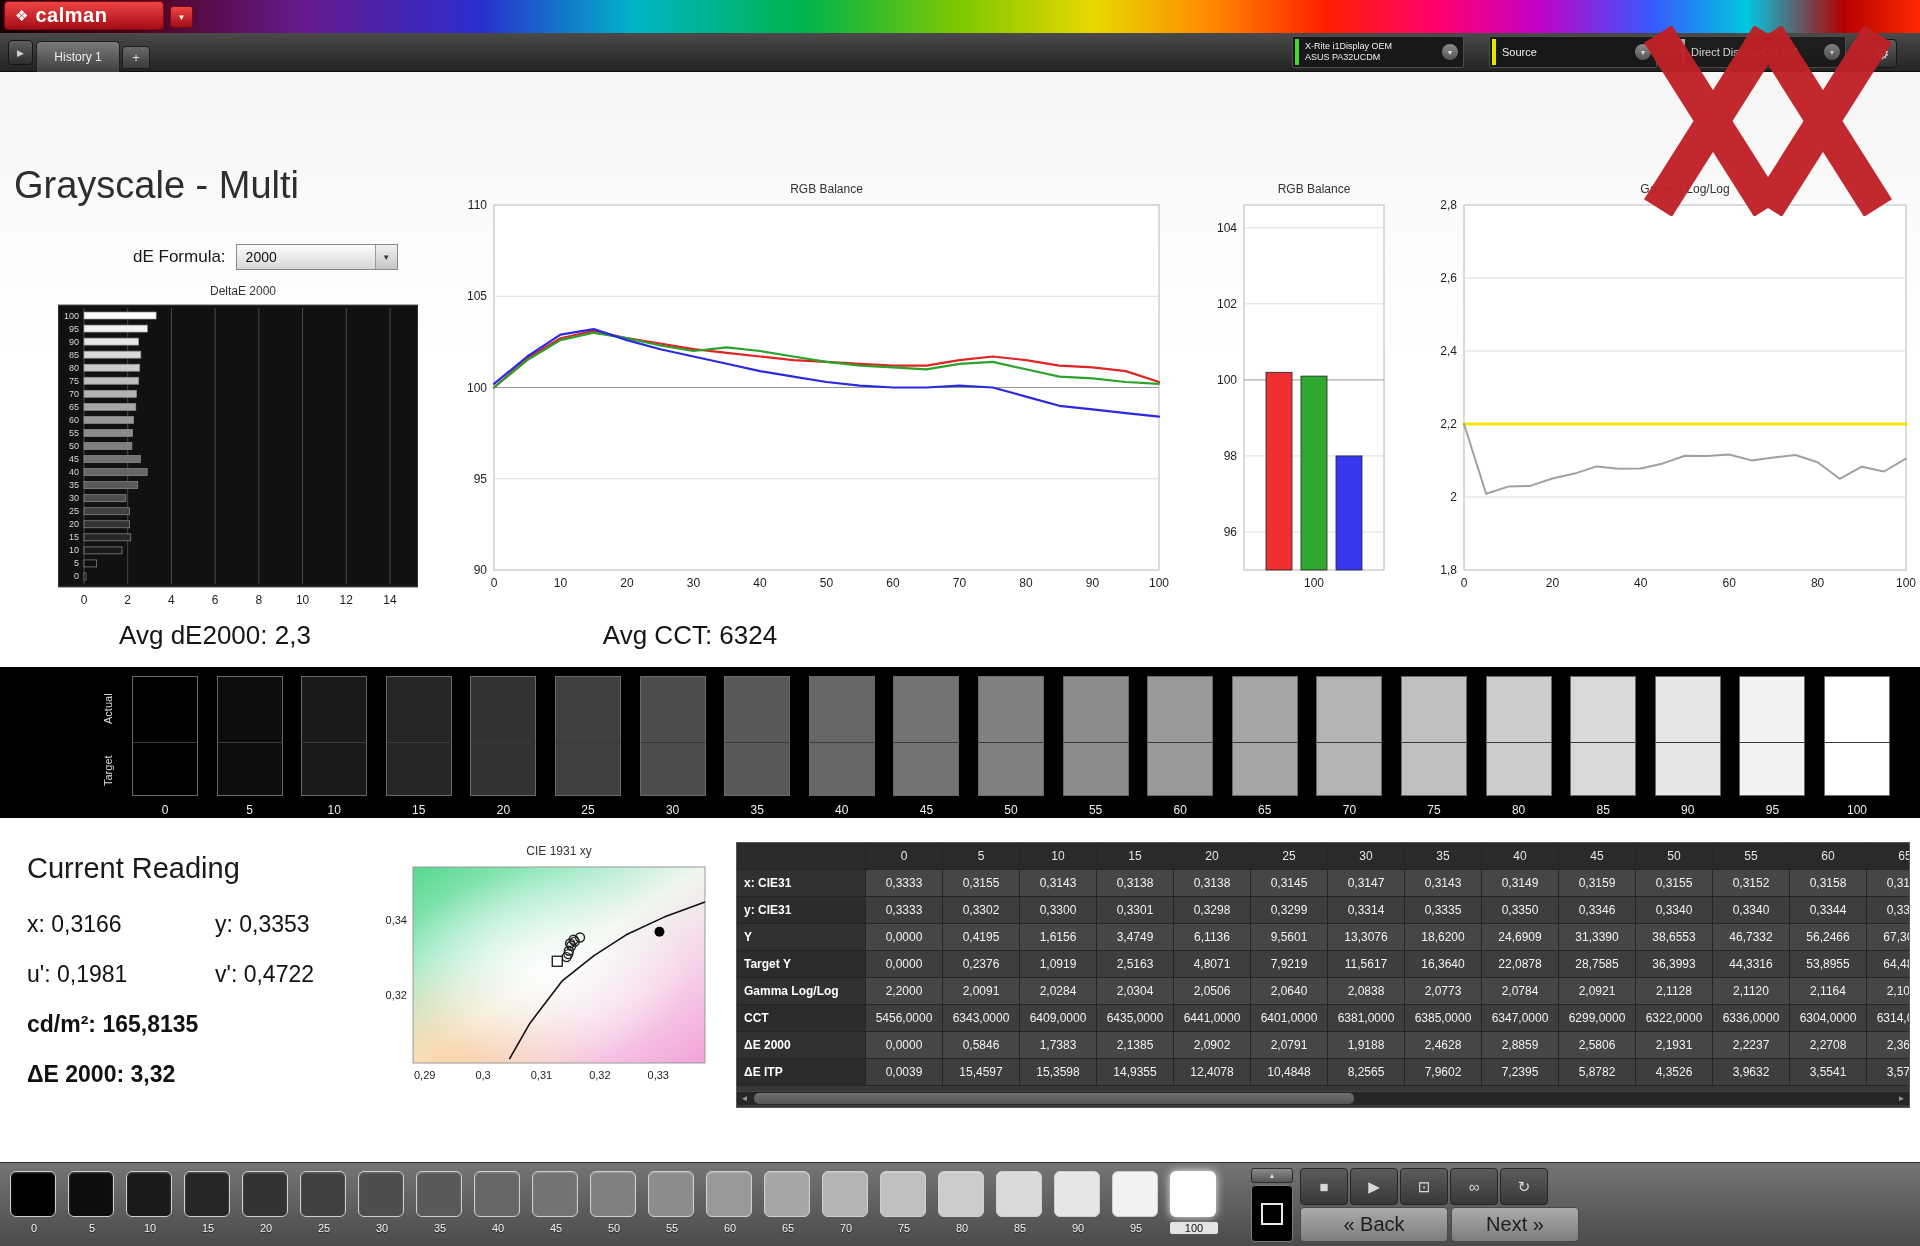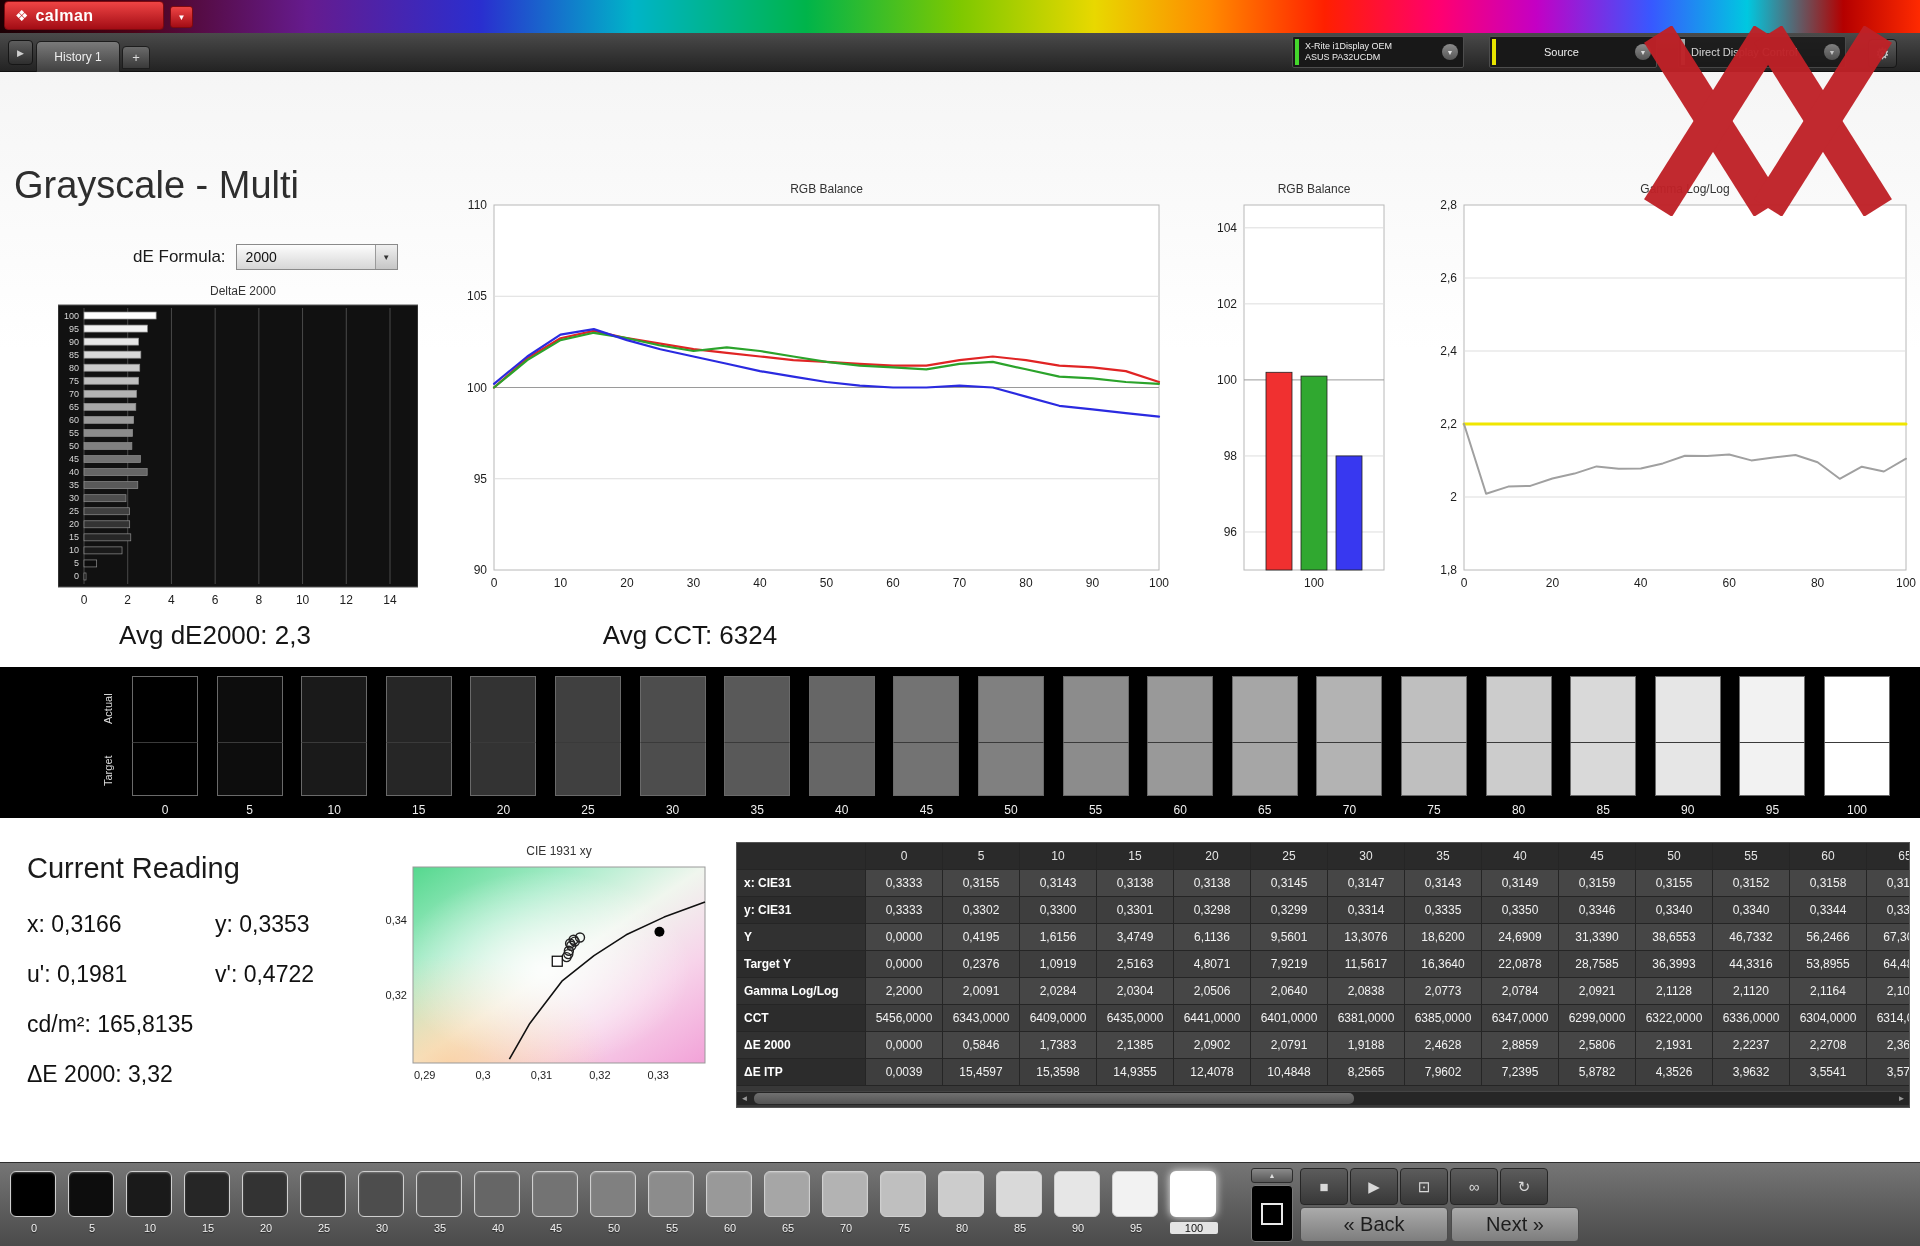--- a/index.html
+++ b/index.html
@@ -12,40 +12,40 @@
   .ct-xlab-s{font-size:11px;fill:#1d1d1d;}
   .ct-ylab-s{font-size:11px;fill:#1d1d1d;}
   .ct-ylab-dark{font-size:9px;fill:#d8d8d8;}
 
   
   .topbar{position:absolute;left:0;top:0;width:1920px;height:33px;
     background:linear-gradient(to right,#1c0004 0%,#4c0318 7%,#661b8e 16%,#2a2ecf 25%,#00b4c8 33%,#00b44a 42%,#7ec800 50%,#e8d800 57%,#ff8a00 63%,#ff2000 69%,#ff0070 75%,#c400c4 80%,#3858ff 86%,#00c8e0 91%,#b40000 96%,#ff2a00 100%);}
   .logo{position:absolute;left:4px;top:1px;width:160px;height:29px;background:linear-gradient(#ef4444,#a30d15);
     border:1px solid #7d0a10;border-radius:4px;color:#fff;display:flex;align-items:center;gap:7px;padding:0 10px;box-sizing:border-box;}
   .logo-glyph{font-size:15px;}
-  .logo-text{font-size:16px;font-weight:bold;letter-spacing:.5px;}
+  .logo-text{font-size:20px;font-weight:bold;letter-spacing:.5px;}
   .logo-caret{position:absolute;left:170px;top:6px;width:21px;height:20px;background:linear-gradient(#ef4444,#a30d15);
     border:1px solid #7d0a10;border-radius:3px;color:#fff;font-size:8px;display:flex;align-items:center;justify-content:center;}
 
   
   .tabbar{position:absolute;left:0;top:33px;width:1920px;height:38px;background:linear-gradient(#4a4a4a,#232323);border-bottom:1px solid #101010;}
   .hist-expand{position:absolute;left:8px;top:7px;width:23px;height:23px;background:linear-gradient(#5e5e5e,#2e2e2e);
     border:1px solid #161616;border-radius:4px;color:#cfcfcf;font-size:9px;display:flex;align-items:center;justify-content:center;}
   .tab-history{position:absolute;left:36px;top:8px;width:82px;height:30px;background:linear-gradient(#7a7a7a,#3f3f3f);
     border:1px solid #1d1d1d;border-bottom:none;border-radius:5px 5px 0 0;color:#efefef;font-size:12px;display:flex;align-items:center;justify-content:center;}
   .tab-add{position:absolute;left:122px;top:13px;width:26px;height:21px;background:linear-gradient(#6a6a6a,#3a3a3a);
     border:1px solid #1d1d1d;border-radius:4px 4px 0 0;color:#ddd;font-size:13px;display:flex;align-items:center;justify-content:center;}
   .dd{position:absolute;top:3px;height:32px;background:#181818;border:1px solid #4d4d4d;border-radius:2px;display:flex;align-items:center;box-sizing:border-box;}
   .dd-accent{width:4px;height:26px;margin:0 6px 0 2px;}
   .dd-lines{display:flex;flex-direction:column;justify-content:center;color:#eee;font-size:9px;line-height:11px;flex:1;}
   .dd-single{color:#eee;font-size:11px;flex:1;}
   .dd-arrow{width:16px;height:16px;margin-right:5px;border-radius:50%;background:linear-gradient(#8b8b8b,#555);
     color:#ddd;font-size:7px;display:flex;align-items:center;justify-content:center;}
   #dd-meter{left:1292px;width:172px;}
-  #dd-source{left:1489px;width:168px;gap:42px;}
+  #dd-source{left:1489px;width:168px;}
   #dd-display{left:1678px;width:168px;opacity:.85;}
   .gear-btn{position:absolute;left:1868px;top:6px;width:27px;height:27px;background:linear-gradient(#5e5e5e,#2e2e2e);
     border:1px solid #161616;border-radius:4px;color:#c9c9c9;font-size:16px;display:flex;align-items:center;justify-content:center;}
 
   
   .watermark{position:absolute;left:1628px;top:26px;width:280px;height:190px;z-index:60;pointer-events:none;}
 
   
   .page-title{position:absolute;left:14px;top:164px;font-size:38px;color:#2e2e2e;}
   .formula-row{position:absolute;left:133px;top:244px;display:flex;align-items:center;gap:10px;font-size:17px;color:#1a1a1a;}
@@ -73,21 +73,21 @@
   #sw-target{top:77px;height:54px;}
   .swcol{position:absolute;top:9px;width:66px;}
   .sw-a{height:66px;border:1px solid #6a6a6a;border-bottom:none;box-sizing:border-box;}
   .sw-t{height:54px;border:1px solid #6a6a6a;border-top:1px solid #3a3a3a;box-sizing:border-box;}
   .sw-label{text-align:center;color:#eee;font-size:12px;margin-top:7px;}
 
   
   .current-reading{position:absolute;left:27px;top:852px;}
   .cr-title{font-size:29px;color:#1a1a1a;margin-bottom:26px;}
   .cr-grid{display:grid;grid-template-columns:188px auto;row-gap:23px;font-size:23px;color:#111;margin-top:23px;}
-  .cr-wide{grid-column:1 / span 2;}
+  .cr-wide{grid-column:1 / span 2;font-weight:bold;}
 
   
   #data-table{position:absolute;left:736px;top:842px;width:1174px;height:266px;overflow:hidden;background:#383838;border:1px solid #555;box-sizing:border-box;}
   .tgrid{display:grid;grid-template-columns:129px repeat(14,77px);}
   .tc{height:27px;line-height:27px;font-size:12px;border-right:1px solid #252525;border-bottom:1px solid #252525;overflow:hidden;white-space:nowrap;box-sizing:border-box;}
   .th{background:#2a2a2a;color:#e6e6e6;text-align:center;}
   .tlabel{background:#313131;color:#fff;font-weight:bold;padding-left:7px;}
   .tlabel.odd{background:#2c2c2c;}
   .tval{background:#464646;color:#f2f2f2;text-align:center;}
   .tval.odd{background:#3e3e3e;}

